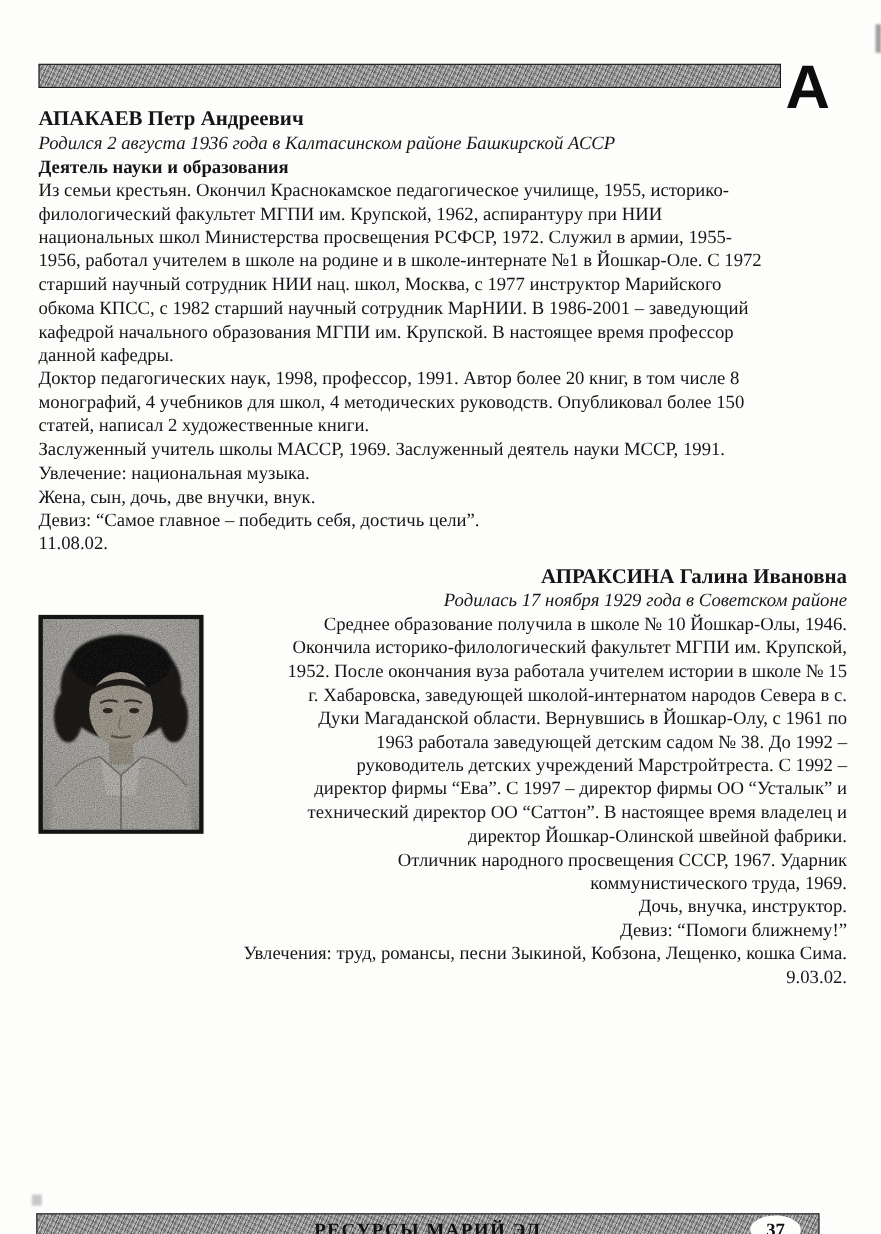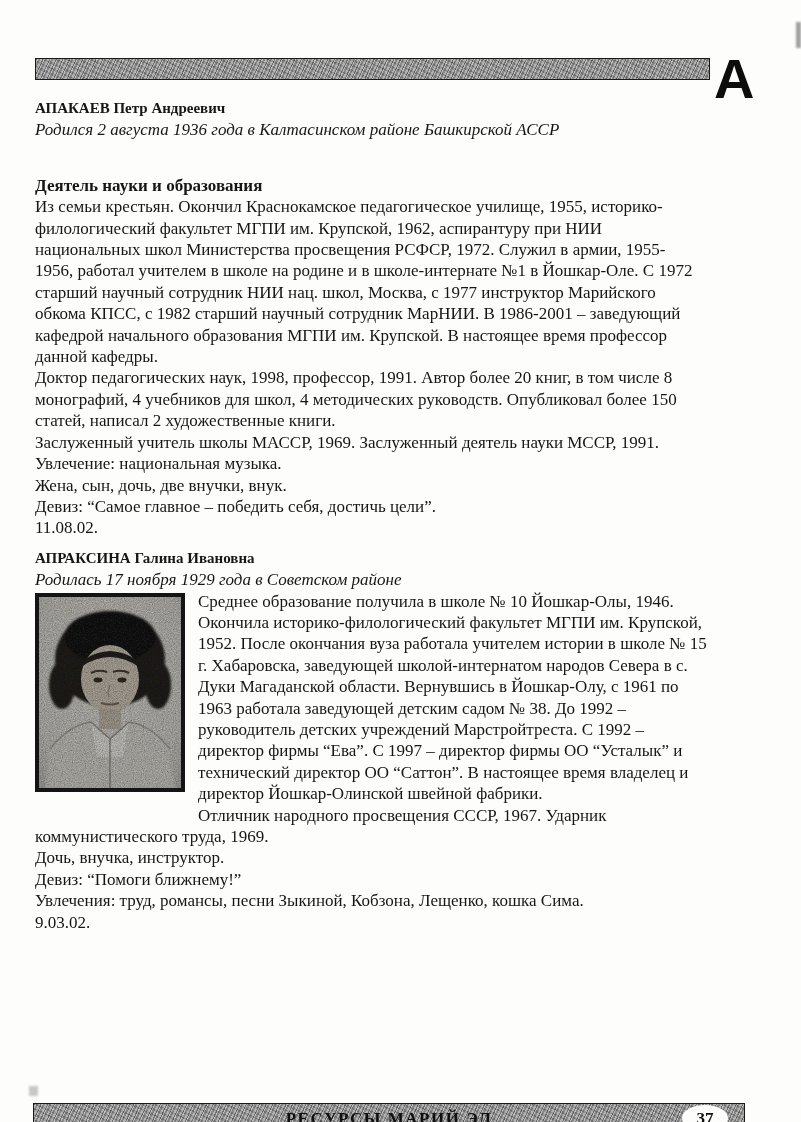--- a/index.html
+++ b/index.html
@@ -22,25 +22,25 @@
   .header-rule { position:relative; margin-top:58px; height:22px; }
   .header-bar { width:675px; height:22px; box-sizing:border-box; }
   .letter-a {
     position:absolute; left:679px; top:-6px;
     font-family:"Liberation Sans", sans-serif; font-weight:bold;
     font-size:56px; line-height:54px; color:#0d0d0d;
   }
 
   .entry { margin:0; }
   .entry-1 { margin-top:18px; }
-  .entry-2 { margin-top:9px; }
-  h2.entry-name { margin:0; font-size:15px; line-height:21.4px; font-weight:bold; }
+  .entry-2 { margin-top:9px;text-align:right; }
+  h2.entry-name { margin:0; font-size:19px; line-height:21.4px; font-weight:bold; }
   p { margin:0; white-space:pre-line; }
   .born-line { font-style:italic; }
-  .role-line { font-weight:bold;margin-top:34px; }
+  .role-line { font-weight:bold; }
 
   
   .photo-frame {
     float:left; width:142px; height:191px;
     border:4px solid #141414; background:#d8d6d1;
     margin:2px 13px 20px 0;
   }
   .photo-frame svg { display:block; }
 
   

